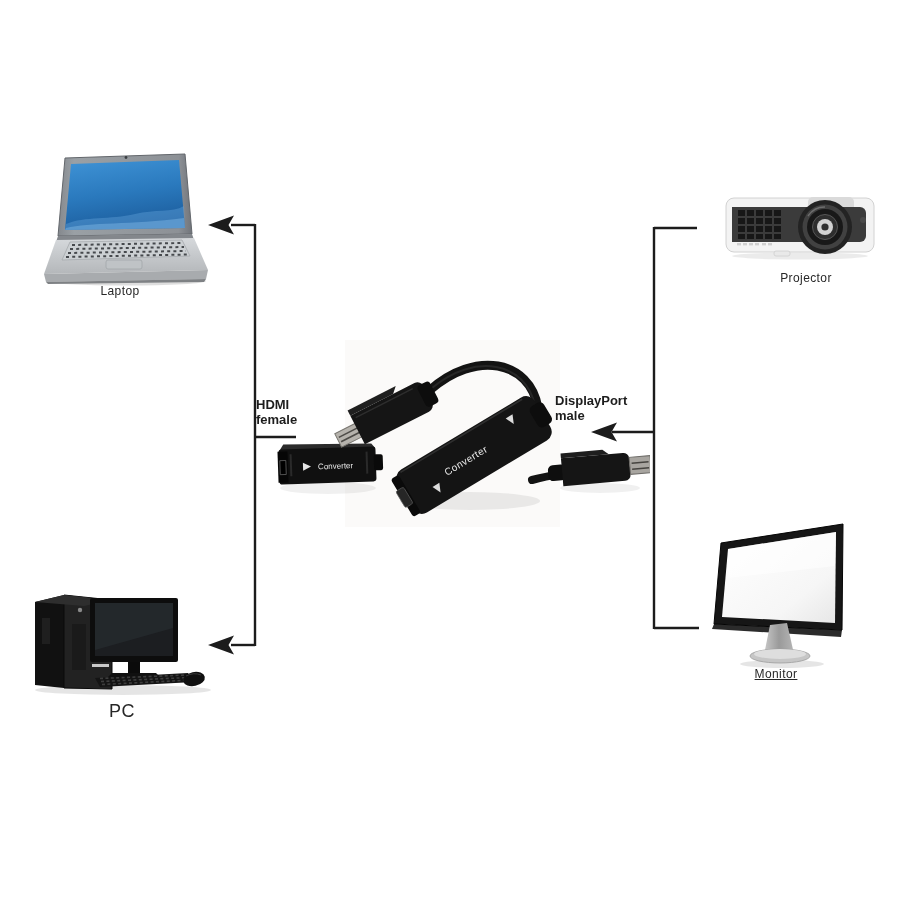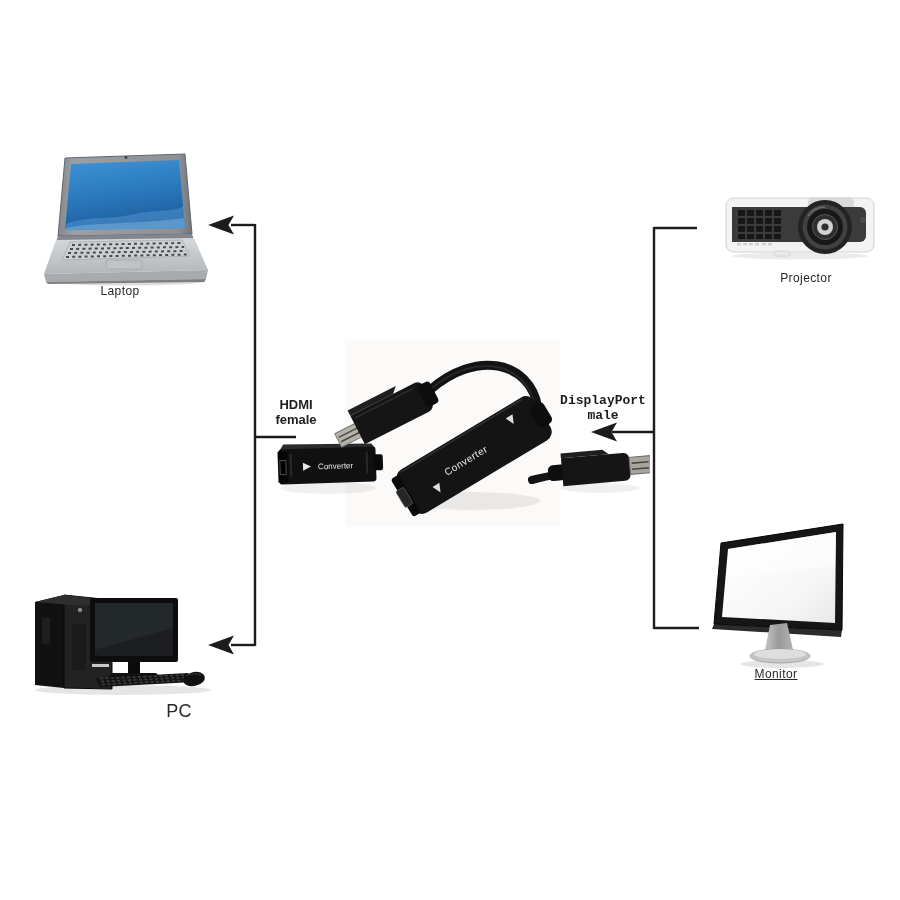--- a/index.html
+++ b/index.html
@@ -13,21 +13,20 @@
   .abs{position:absolute;}
   .device-label{
     position:absolute;
     text-align:center;
     font-size:12px;
     letter-spacing:0.4px;
     color:#272727;
   }
   .port-label{
     position:absolute;
-    text-align:center;
     font-size:13px;
     font-weight:bold;
     line-height:15px;
     color:#1d1d1d;
   }
   svg{display:block;}
 </style>
 </head>
 <body>
 
@@ -132,21 +131,21 @@
         <path d="M72,90.5 L158,87" stroke-dasharray="3,2.4"></path>
         <path d="M73,93.5 L161,89.5" stroke-dasharray="3,2.4"></path>
         <path d="M74,96.5 L163,92" stroke-dasharray="3,2.4"></path>
       </g>
     </g>
     <g>
       <ellipse cx="166" cy="91" rx="11" ry="7" fill="#101010" transform="rotate(-12 166 91)"></ellipse>
       <path d="M158,88 Q166,84 173,87" stroke="#3a3a3a" stroke-width="1" fill="none"></path>
     </g>
   </svg>
-  <div class="device-label" style="left:52px;top:701px;width:140px;font-size:18px;text-align:right;">PC</div>
+  <div class="device-label" style="left:52px;top:701px;width:140px;font-size:18px;">PC</div>
 
   <svg class="abs" style="left:722px;top:194px;" width="155" height="68" viewBox="0 0 155 68">
     <ellipse cx="78" cy="62" rx="68" ry="3.5" fill="#000" opacity="0.08"></ellipse>
     <g>
       <rect x="4" y="4" width="148" height="54" rx="8" fill="#f3f3f3" stroke="#d2d2d2" stroke-width="1"></rect>
       <rect x="86" y="3" width="46" height="17" rx="5" fill="#dadada"></rect>
       <path d="M10,13 H138 a6,6 0 0 1 6,6 V42 a6,6 0 0 1 -6,6 H10 Z" fill="#3b3b3b"></path>
     </g>
     <g fill="#171717">
       <g>
@@ -276,18 +275,18 @@
         <line x1="32" y1="3" x2="49" y2="3" stroke="#45433f" stroke-width="1.6"></line>
       </g>
     </g>
   </svg>
 
   <div class="port-label" style="left:256px;top:397px;width:80px;">
     <span>HDMI</span><br>
     <span>female</span>
   </div>
 
-  <div class="port-label" style="left:555px;top:393px;width:96px;font-family:Liberation Mono, monospace;">
+  <div class="port-label" style="left:555px;top:393px;width:96px;">
     <span>DisplayPort</span><br>
     <span>male</span>
   </div>
 
 </div>
 
 </body></html>

